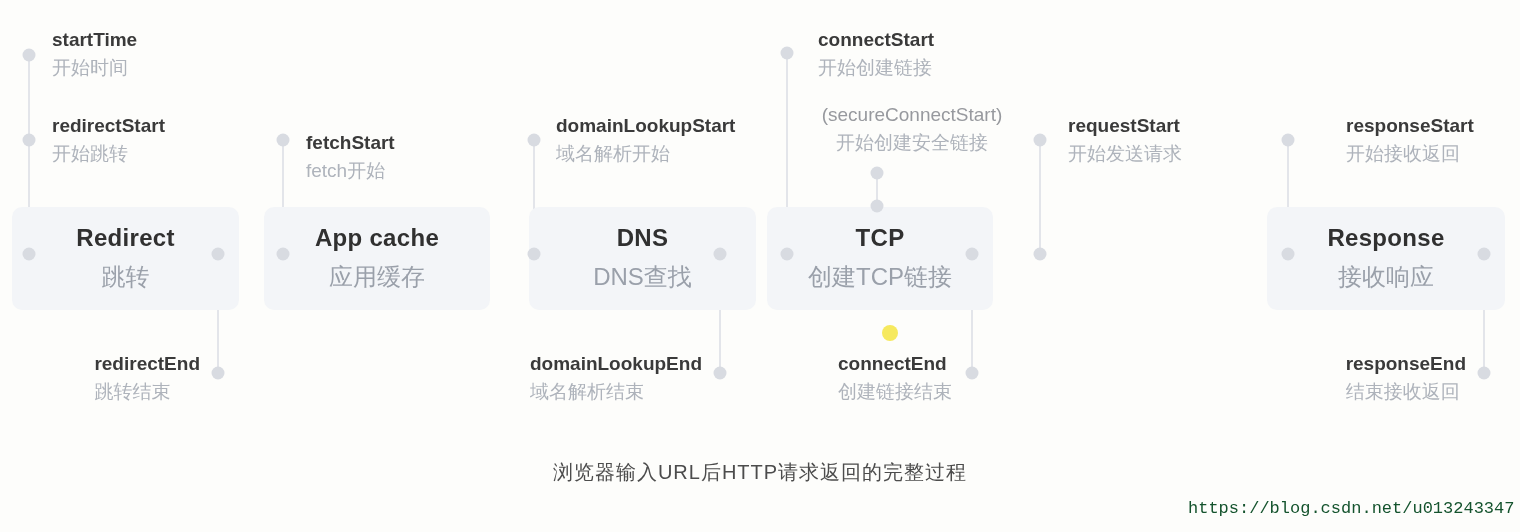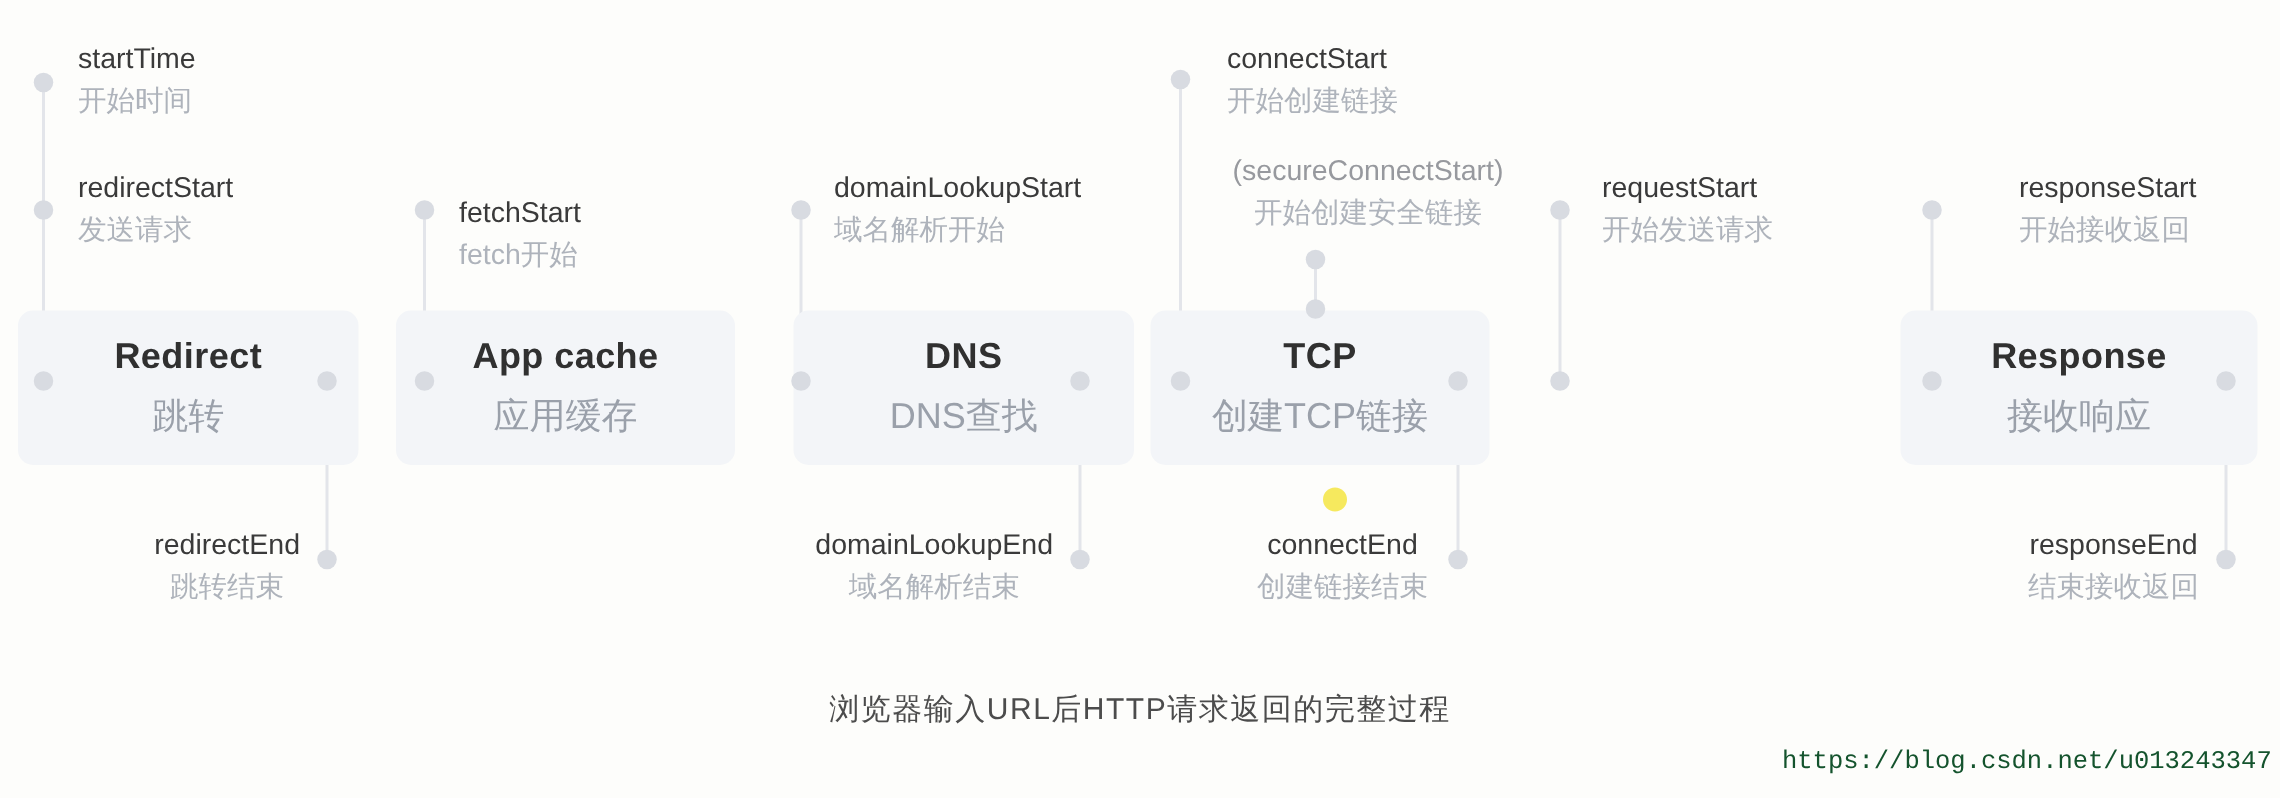--- a/index.html
+++ b/index.html
@@ -53,34 +53,34 @@
     width: 16px;
     height: 16px;
     background: #f6e95e;
   }
   .evt {
     position: absolute;
     white-space: nowrap;
   }
   .evt .en {
     font-size: 19px;
-    font-weight: normal;
+    font-weight: bold;
     color: #3a3a3a;
     line-height: 28px;
   }
   .evt .en.muted {
     color: #97999e;
     font-weight: normal;
   }
   .evt .zh {
     font-size: 19px;
     color: #aeb3bb;
     line-height: 28px;
   }
-  .evt.align-right { text-align: center; }
+  .evt.align-right { text-align: left; }
   .evt.align-center { text-align: center; transform: translateX(-50%); }
   .caption {
     position: absolute;
     left: 0;
     right: 0;
     top: 459px;
     text-align: center;
     font-size: 20px;
     color: #4c4c4c;
     letter-spacing: 1px;
@@ -158,21 +158,21 @@
   <div class="dot" style="left:1288px; top:254px;"></div>
   <div class="dot" style="left:1484px; top:254px;"></div>
   <div class="dot" style="left:1484px; top:373px;"></div>
 
   <div class="evt" style="left:52px; top:26px;">
     <div class="en">startTime</div>
     <div class="zh">开始时间</div>
   </div>
   <div class="evt" style="left:52px; top:112px;">
     <div class="en">redirectStart</div>
-    <div class="zh">发送请求</div>
+    <div class="zh">开始跳转</div>
   </div>
   <div class="evt" style="left:306px; top:129px;">
     <div class="en">fetchStart</div>
     <div class="zh">fetch开始</div>
   </div>
   <div class="evt" style="left:556px; top:112px;">
     <div class="en">domainLookupStart</div>
     <div class="zh">域名解析开始</div>
   </div>
   <div class="evt" style="left:818px; top:26px;">

